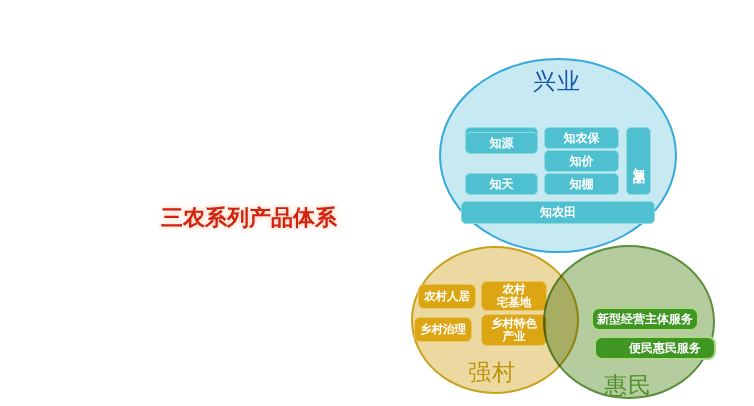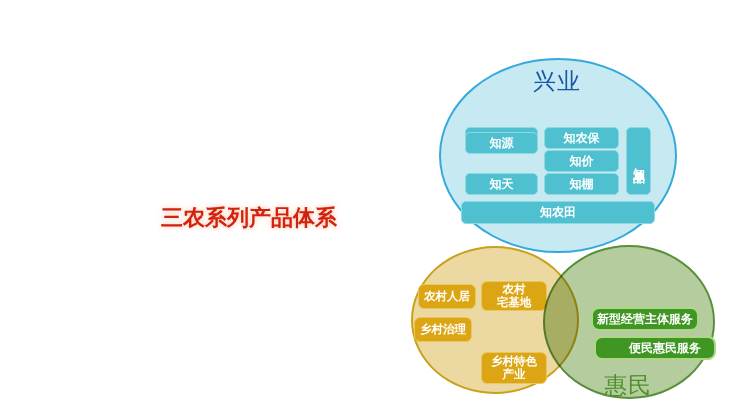--- a/index.html
+++ b/index.html
@@ -42,21 +42,21 @@
   
   .vbox {
     position:absolute; background:#dca513; border:1px solid #eac75e; border-radius:6px;
     color:#fff; font-weight:bold; font-size:11.5px; line-height:13px;
     white-space:pre-line; text-align:center;
     display:flex; align-items:center; justify-content:center;
   }
   .v0 { left:418px; top:284px; width:56px; height:23px; }
   .v1 { left:481px; top:281px; width:64px; height:28px; }
   .v2 { left:414px; top:317px; width:56px; height:23px; }
-  .v3 { left:481px; top:314px; width:64px; height:30px;margin-top:38px; }
+  .v3 { left:481px; top:314px; width:64px; height:30px; }
   
   .gbox {
     position:absolute; background:#3f9622; border:2px solid #aed687; border-radius:8px;
     color:#fff; font-weight:bold; font-size:12px;
     display:flex; align-items:center; justify-content:center;
   }
   .g0 { left:591px; top:282px; width:104px; height:20px; }
   .g1 { left:591px; top:307px; width:104px; height:20px; }
   .g2 { left:594px; top:336px; width:98px;  height:20px;padding-left:20px; }
 </style>
@@ -78,19 +78,20 @@
   <div class="kbox k-side">知单品</div>
   <div class="kbox k-wide">知农田</div>
 
   <div class="circle c-village"></div>
   <div class="vbox v0">农村人居</div>
   <div class="vbox v1">农村
 宅基地</div>
   <div class="vbox v2">乡村治理</div>
   <div class="vbox v3">乡村特色
 产业</div>
+  <div class="ctitle t-village">强村</div>
 
   <div class="circle c-people"></div>
   <div class="gbox g1">新型经营主体服务</div>
   <div class="gbox g2">便民惠民服务</div>
   <div class="ctitle t-people">惠民</div>
 
 </div>
 
 </body></html>

